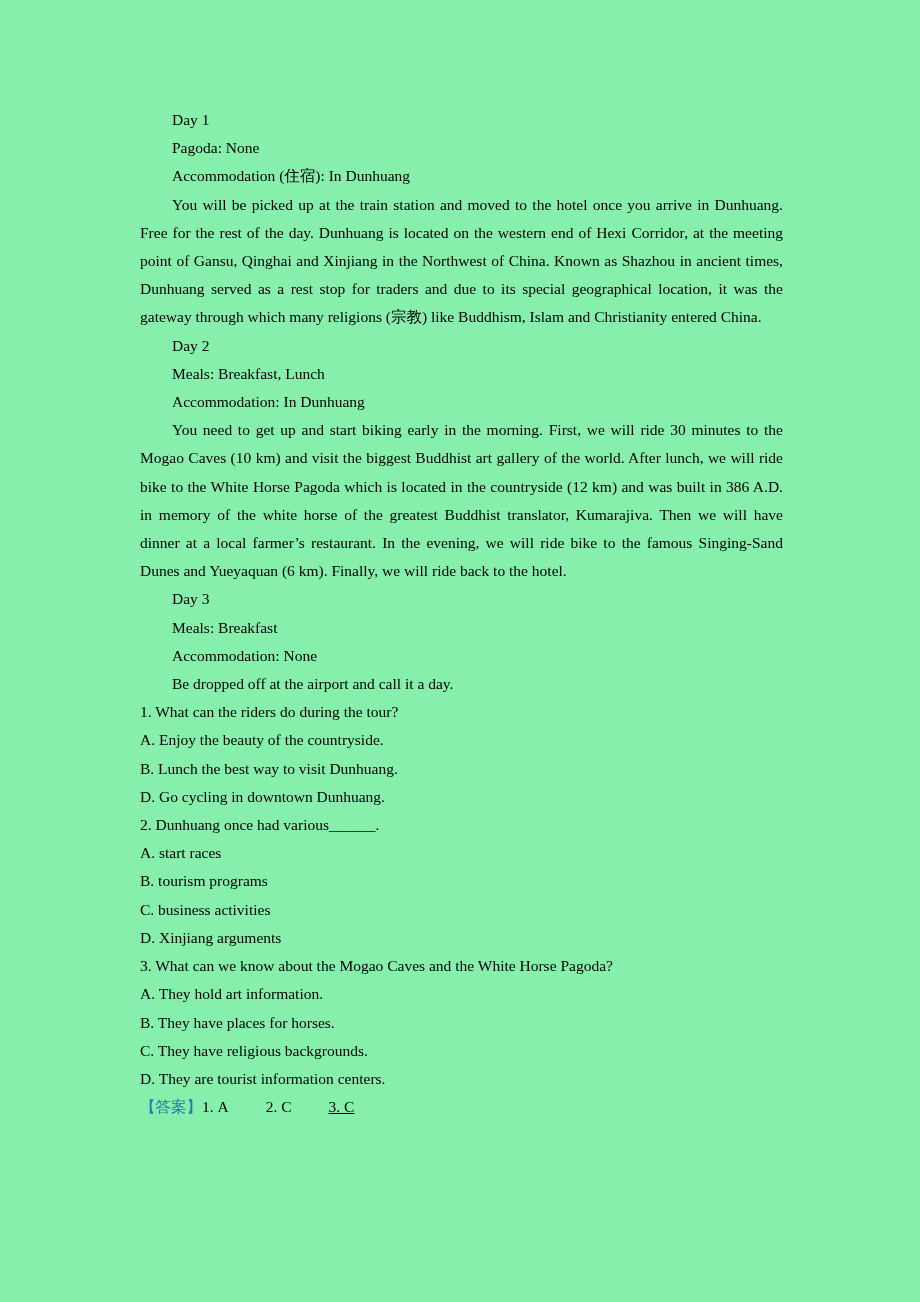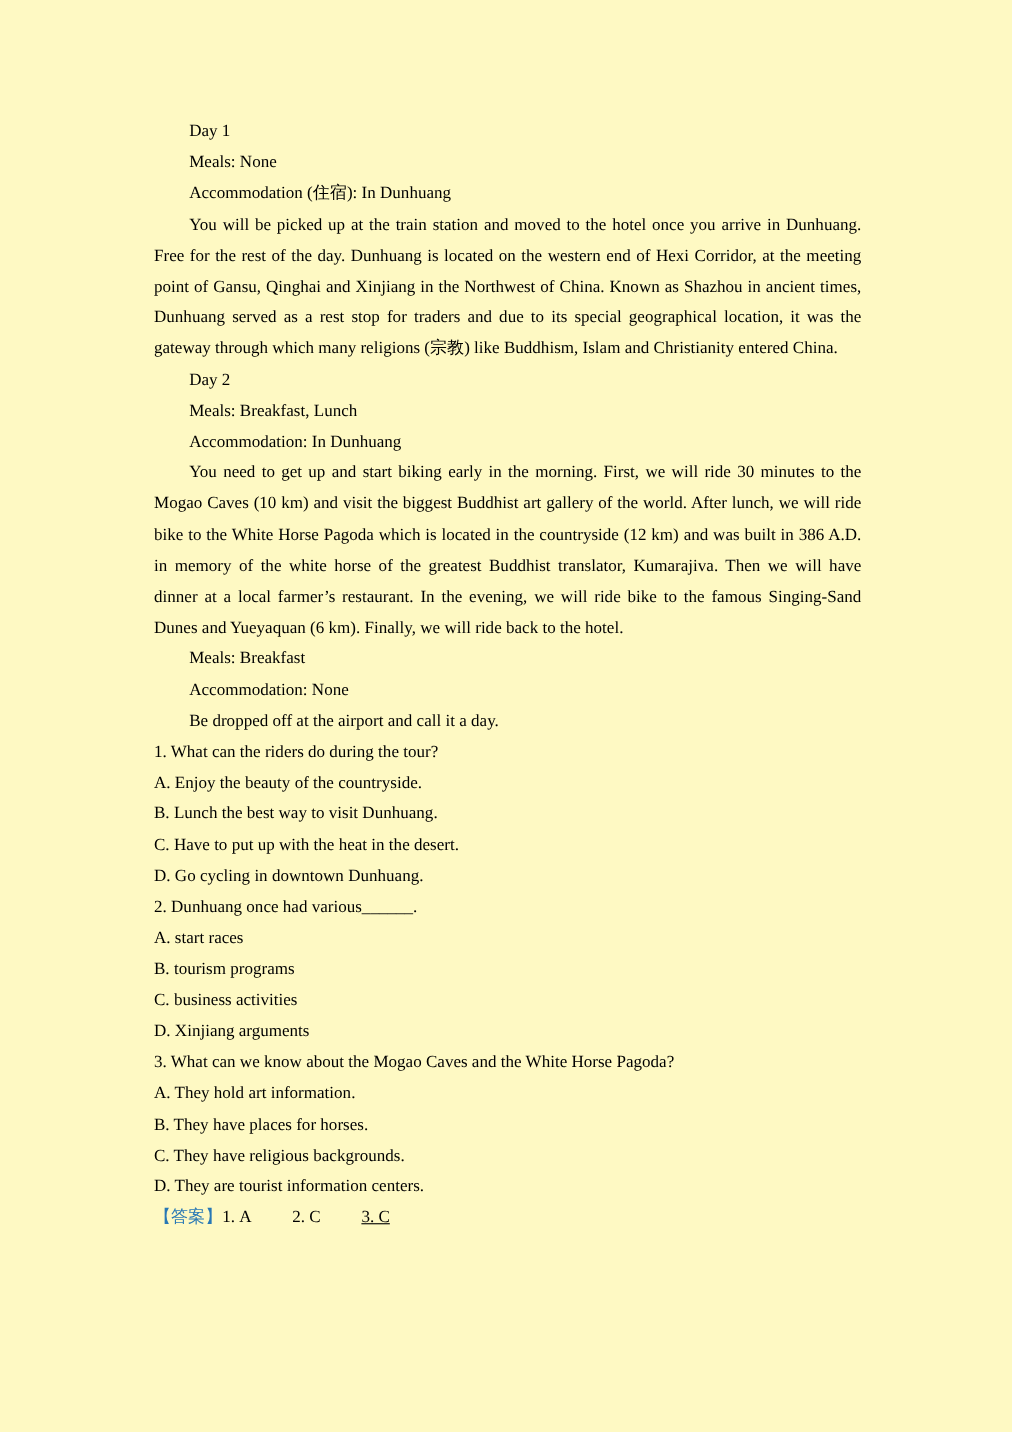--- a/index.html
+++ b/index.html
@@ -6,21 +6,21 @@
     margin: 0;
     padding: 0;
     background: #ffffff;
   }
   .page {
     position: relative;
     width: 920px;
     height: 1302px;
     box-sizing: border-box;
     padding: 106px 137px 0 140px;
-    background: #fef9c3;
+    background: #86efac;
     font-family: "Liberation Serif", "DejaVu Serif", serif;
     font-size: 15.5px;
     color: #000000;
     overflow: hidden;
   }
   p {
     margin: 0;
     line-height: 28.2px;
   }
   .indent {
@@ -48,43 +48,43 @@
     text-decoration: underline;
   }
 </style>
 </head>
 <body>
 
 <div class="page">
 
   <section>
     <p class="indent">Day 1</p>
-    <p class="indent">Meals: None</p>
+    <p class="indent">Pagoda: None</p>
     <p class="indent">Accommodation (住宿): In Dunhuang</p>
     <p class="para">You will be picked up at the train station and moved to the hotel once you arrive in Dunhuang. Free for the rest of the day. Dunhuang is located on the western end of Hexi Corridor, at the meeting point of Gansu, Qinghai and Xinjiang in the Northwest of China. Known as Shazhou in ancient times, Dunhuang served as a rest stop for traders and due to its special geographical location, it was the gateway through which many religions (宗教) like Buddhism, Islam and Christianity entered China.</p>
   </section>
 
   <section>
     <p class="indent">Day 2</p>
     <p class="indent">Meals: Breakfast, Lunch</p>
     <p class="indent">Accommodation: In Dunhuang</p>
     <p class="para">You need to get up and start biking early in the morning. First, we will ride 30 minutes to the Mogao Caves (10 km) and visit the biggest Buddhist art gallery of the world. After lunch, we will ride bike to the White Horse Pagoda which is located in the countryside (12 km) and was built in 386 A.D. in memory of the white horse of the greatest Buddhist translator, Kumarajiva. Then we will have dinner at a local farmer’s restaurant. In the evening, we will ride bike to the famous Singing-Sand Dunes and Yueyaquan (6 km). Finally, we will ride back to the hotel.</p>
   </section>
 
   <section>
+    <p class="indent">Day 3</p>
     <p class="indent">Meals: Breakfast</p>
     <p class="indent">Accommodation: None</p>
     <p class="indent">Be dropped off at the airport and call it a day.</p>
   </section>
 
   <section class="question-block">
     <p>1. What can the riders do during the tour?</p>
     <p>A. Enjoy the beauty of the countryside.</p>
     <p>B. Lunch the best way to visit Dunhuang.</p>
-    <p>C. Have to put up with the heat in the desert.</p>
     <p>D. Go cycling in downtown Dunhuang.</p>
   </section>
 
   <section class="question-block">
     <p>2. Dunhuang once had various______.</p>
     <p>A. start races</p>
     <p>B. tourism programs</p>
     <p>C. business activities</p>
     <p>D. Xinjiang arguments</p>
   </section>

